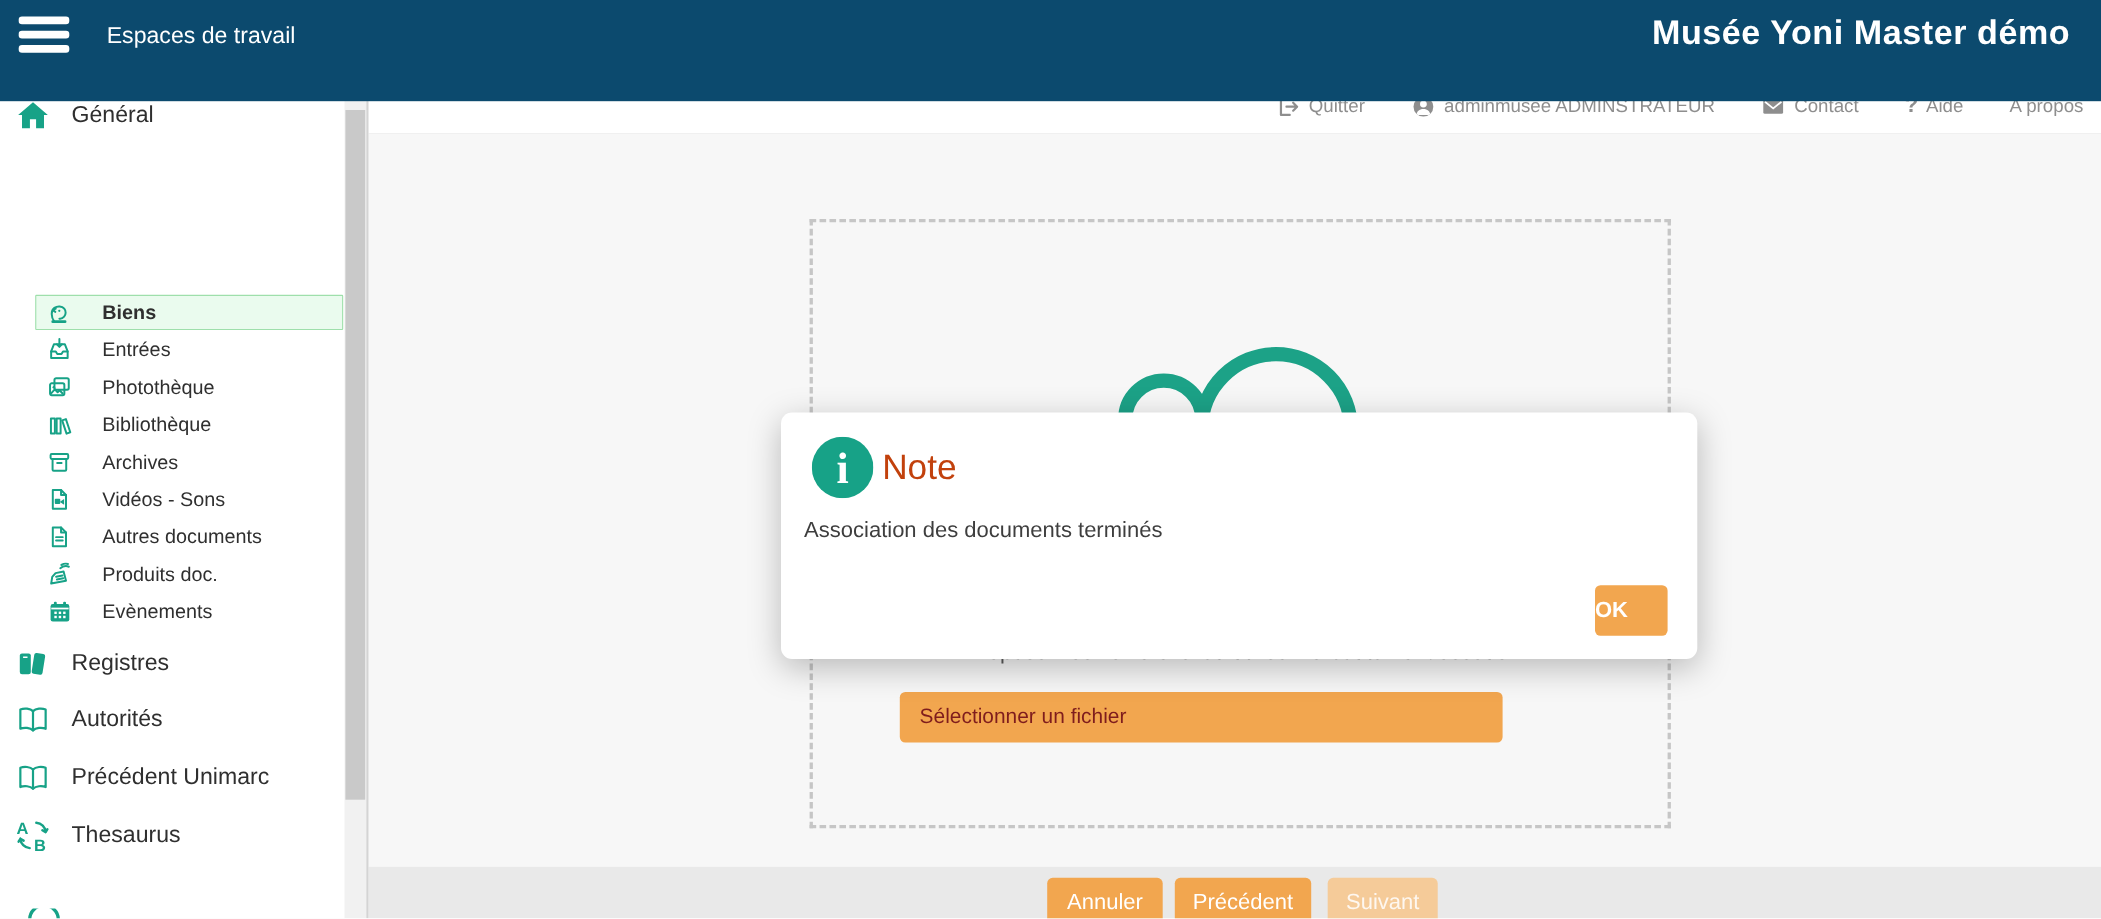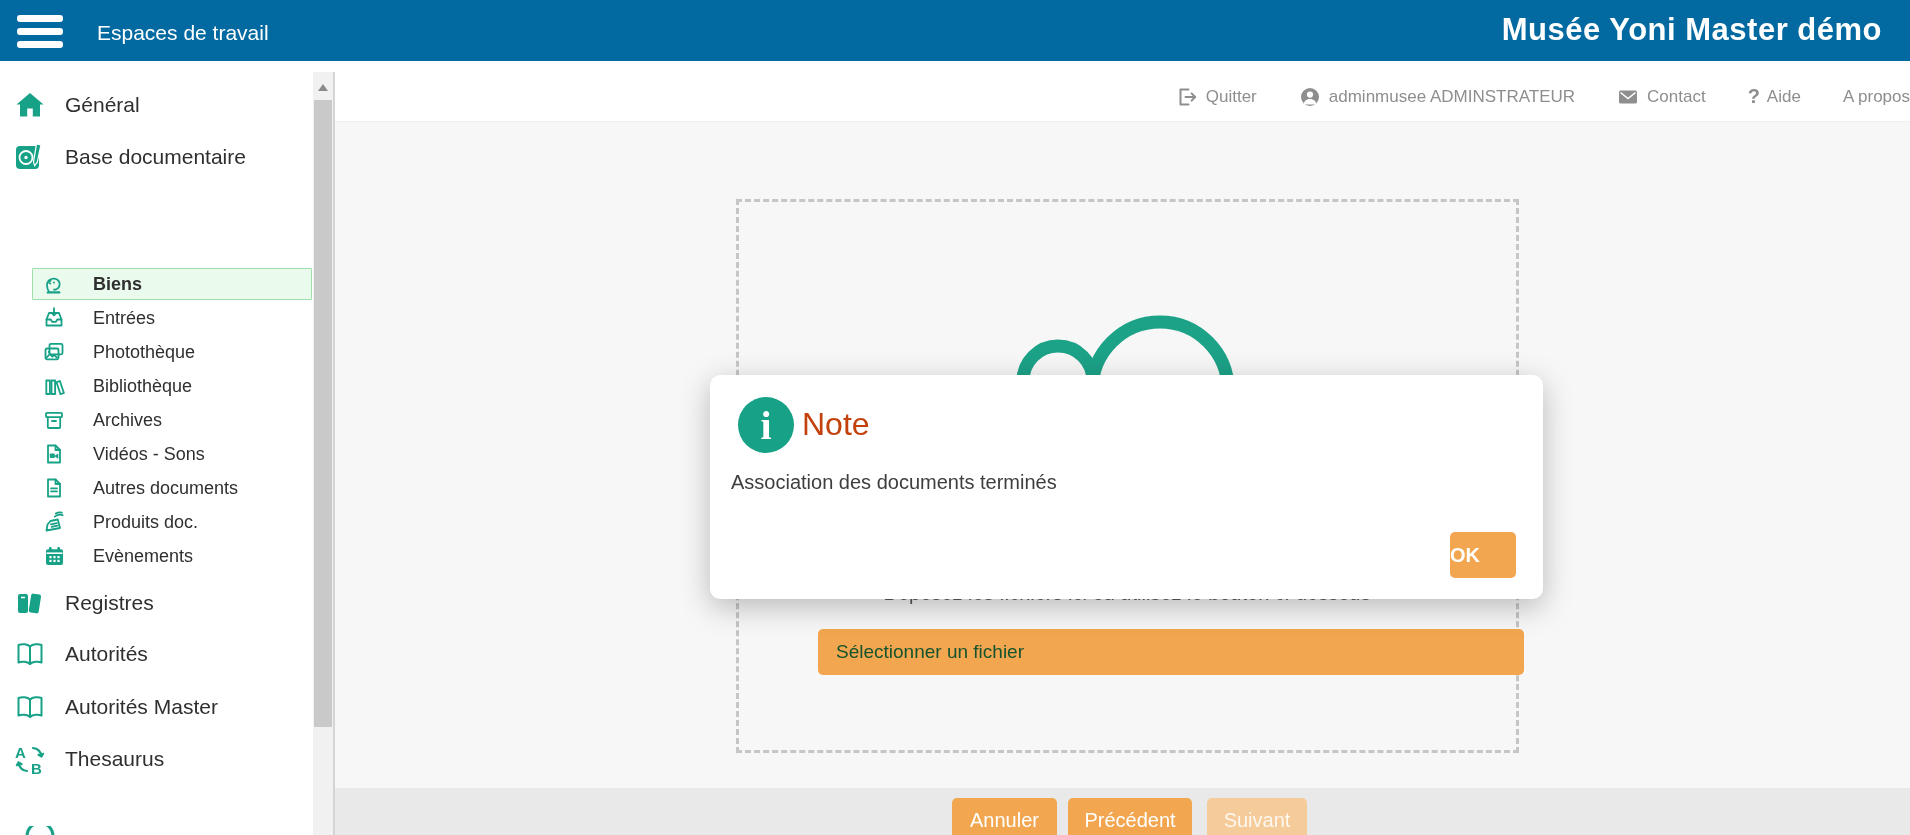--- a/index.html
+++ b/index.html
@@ -1,29 +1,29 @@
 <!DOCTYPE html>
 <html><head>
 <meta charset="utf-8">
 <style>
   html,body{margin:0;padding:0;background:#fff;}
   .stage{position:relative;width:1910px;height:835px;overflow:hidden;
          font-family:"Liberation Sans",sans-serif;background:#fff;}
 
   
-  .topbar{position:absolute;left:0;top:0;width:1910px;height:61px;background:#0369a1;z-index:20;}
+  .topbar{position:absolute;left:0;top:0;width:1910px;height:92px;background:#0c4a6e;z-index:20;}
   .hamburger{position:absolute;left:17px;top:15px;width:46px;height:34px;cursor:pointer;}
   .hamburger span{display:block;width:46px;height:7px;border-radius:3px;background:#fff;margin-bottom:6px;}
   .workspace{position:absolute;left:97px;top:21px;color:#fff;font-size:21px;}
   .apptitle{position:absolute;right:28px;top:12px;color:#fff;font-size:31px;font-weight:bold;letter-spacing:.5px;}
 
   
   .subbar{position:absolute;left:335px;top:72px;width:1575px;height:50px;background:#fff;
           display:flex;align-items:center;justify-content:flex-end;z-index:10;
-          border-bottom:1px solid #efefef;box-sizing:border-box;}
+          border-bottom:1px solid #efefef;box-sizing:border-box;padding-right:16px;}
   .subitem{display:flex;align-items:center;margin-left:42px;color:#8e8e8e;font-size:17px;cursor:pointer;}
   .subitem .ic{margin-right:8px;display:flex;align-items:center;}
   .qmark{font-weight:bold;font-size:20px;color:#8e8e8e;margin-right:7px;}
 
   
   .sidebar{position:absolute;left:0;top:72px;width:313px;height:763px;background:#fff;z-index:10;}
   .srow{position:absolute;display:flex;align-items:center;color:#2f2f2f;cursor:pointer;white-space:nowrap;}
   .lvl1{left:14px;height:40px;font-size:21px;}
   .lvl1 .icon{width:32px;height:32px;margin-right:19px;flex:0 0 32px;}
   .lvl2{left:42px;height:34px;font-size:18px;}
@@ -36,22 +36,22 @@
   .sthumb{position:absolute;left:1px;top:28px;width:18px;height:627px;background:#c9c9c9;}
   .sborder{position:absolute;left:333px;top:72px;width:2px;height:763px;background:#d4d4d4;z-index:11;}
 
   
   .content{position:absolute;left:335px;top:122px;width:1575px;height:666px;background:#f7f7f7;z-index:1;}
   .dropzone{position:absolute;left:736px;top:199px;width:783px;height:554px;box-sizing:border-box;
             border:3px dashed #c6c6c6;z-index:2;}
   .cloud{position:absolute;left:1015px;top:300px;z-index:3;}
   .drophint{position:absolute;left:827px;top:580px;width:600px;text-align:center;font-size:20px;
             line-height:26px;color:#5a5a5a;z-index:3;}
-  .selectbtn{position:absolute;left:818px;top:629px;width:706px;height:46px;background:#f2a64f;
-             border-radius:5px;color:#14532d;font-size:19px;line-height:46px;padding-left:18px;
+  .selectbtn{position:absolute;left:818px;top:629px;width:548px;height:46px;background:#f2a64f;
+             border-radius:5px;color:#7f1d1d;font-size:19px;line-height:46px;padding-left:18px;
              box-sizing:border-box;cursor:pointer;z-index:3;}
 
   
   .bottombar{position:absolute;left:335px;top:788px;width:1575px;height:47px;background:#e9e9e9;z-index:4;}
   .wbtn{position:absolute;height:48px;border-radius:5px;color:#fff;font-size:20px;text-align:center;
         line-height:44px;background:#f2a64f;cursor:pointer;z-index:5;}
   .wcancel{left:952px;top:798px;width:105px;}
   .wprev{left:1068px;top:798px;width:124px;}
   .wnext{left:1207px;top:798px;width:100px;background:#f5cb99;color:rgba(255,255,255,.85);cursor:default;}
 
@@ -131,31 +131,20 @@
 
     <div class="srow lvl1" style="top:13px">
       <span class="icon">
         <svg width="32" height="32" viewBox="0 0 32 32">
             <path class="tf" d="M16 4 L29.5 15.5 H26 V27.5 H18.8 V19.5 H13.2 V27.5 H6 V15.5 H2.5 Z"></path>
           </svg>
       </span>
       <span>Général</span>
     </div>
 
-    <div class="srow lvl1" style="top:65px">
-      <span class="icon">
-        <svg width="32" height="32" viewBox="0 0 32 32">
-          <rect x="2" y="5" width="23" height="23" rx="4" class="tf"></rect>
-          <circle cx="12" cy="16.5" r="6.5" stroke="#fff" stroke-width="1.8" fill="none"></circle>
-          <circle cx="12" cy="16.5" r="1.7" fill="#fff"></circle>
-          <path d="M22.5 3 l4.5 1 -3.8 17.5 -2.6 3.2 -1.1-3.9 Z" class="tf" stroke="#fff" stroke-width="1.2"></path>
-        </svg>
-      </span>
-      <span>Base documentaire</span>
-    </div>
 
     <div class="srow lvl2 selrow" style="top:196px;height:32px">
       <span class="icon">
         <svg width="24" height="24" viewBox="0 0 24 24">
           <path class="tl" d="M7.3 20.3 c-3-4.5 -3.2-9.8 0.2-12.4 c2.8-2.1 6.9-1.7 8.9 0.7 c1.8 2.1 1.6 5.4 -0.1 7.3 c-1.2 1.4 -2.8 2 -4.3 1.8"></path>
           <path class="tl" d="M8.7 8.6 L5.9 10 L8.3 11.5"></path>
           <circle cx="11.9" cy="10.6" r="1" class="tf"></circle>
           <path class="tl" style="stroke-width:2.4" d="M5.9 20.4 h11.3"></path>
         </svg>
       </span>
@@ -282,21 +271,21 @@
       <span>Autorités</span>
     </div>
 
     <div class="srow lvl1" style="top:615px">
       <span class="icon">
         <svg width="32" height="32" viewBox="0 0 32 32">
           <path class="tl" style="stroke-width:2" d="M16 8.5 C13.5 6 8 5.5 4.5 7 V24.5 C8 23 13.5 23.5 16 26 C18.5 23.5 24 23 27.5 24.5 V7 C24 5.5 18.5 6 16 8.5 Z"></path>
           <path class="tl" style="stroke-width:2" d="M16 8.5 V26"></path>
         </svg>
       </span>
-      <span>Autorités Master</span>
+      <span>Précédent Unimarc</span>
     </div>
 
     <div class="srow lvl1" style="top:667px">
       <span class="icon">
         <svg width="32" height="32" viewBox="0 0 32 32">
           <text x="1" y="15" font-size="15" font-weight="bold" fill="#17a287" font-family="Liberation Sans,sans-serif">A</text>
           <text x="17" y="31" font-size="15" font-weight="bold" fill="#17a287" font-family="Liberation Sans,sans-serif">B</text>
           <path class="tl" style="stroke-width:2.2" d="M19 5 a9 9 0 0 1 8.5 8.5 M27.5 13.5 l-3-1.7 M27.5 13.5 l1.6-2.7"></path>
           <path class="tl" style="stroke-width:2.2" d="M13 28 a9 9 0 0 1 -8.5-8.5 M4.5 19.5 l3 1.7 M4.5 19.5 l-1.6 2.7"></path>
         </svg>

